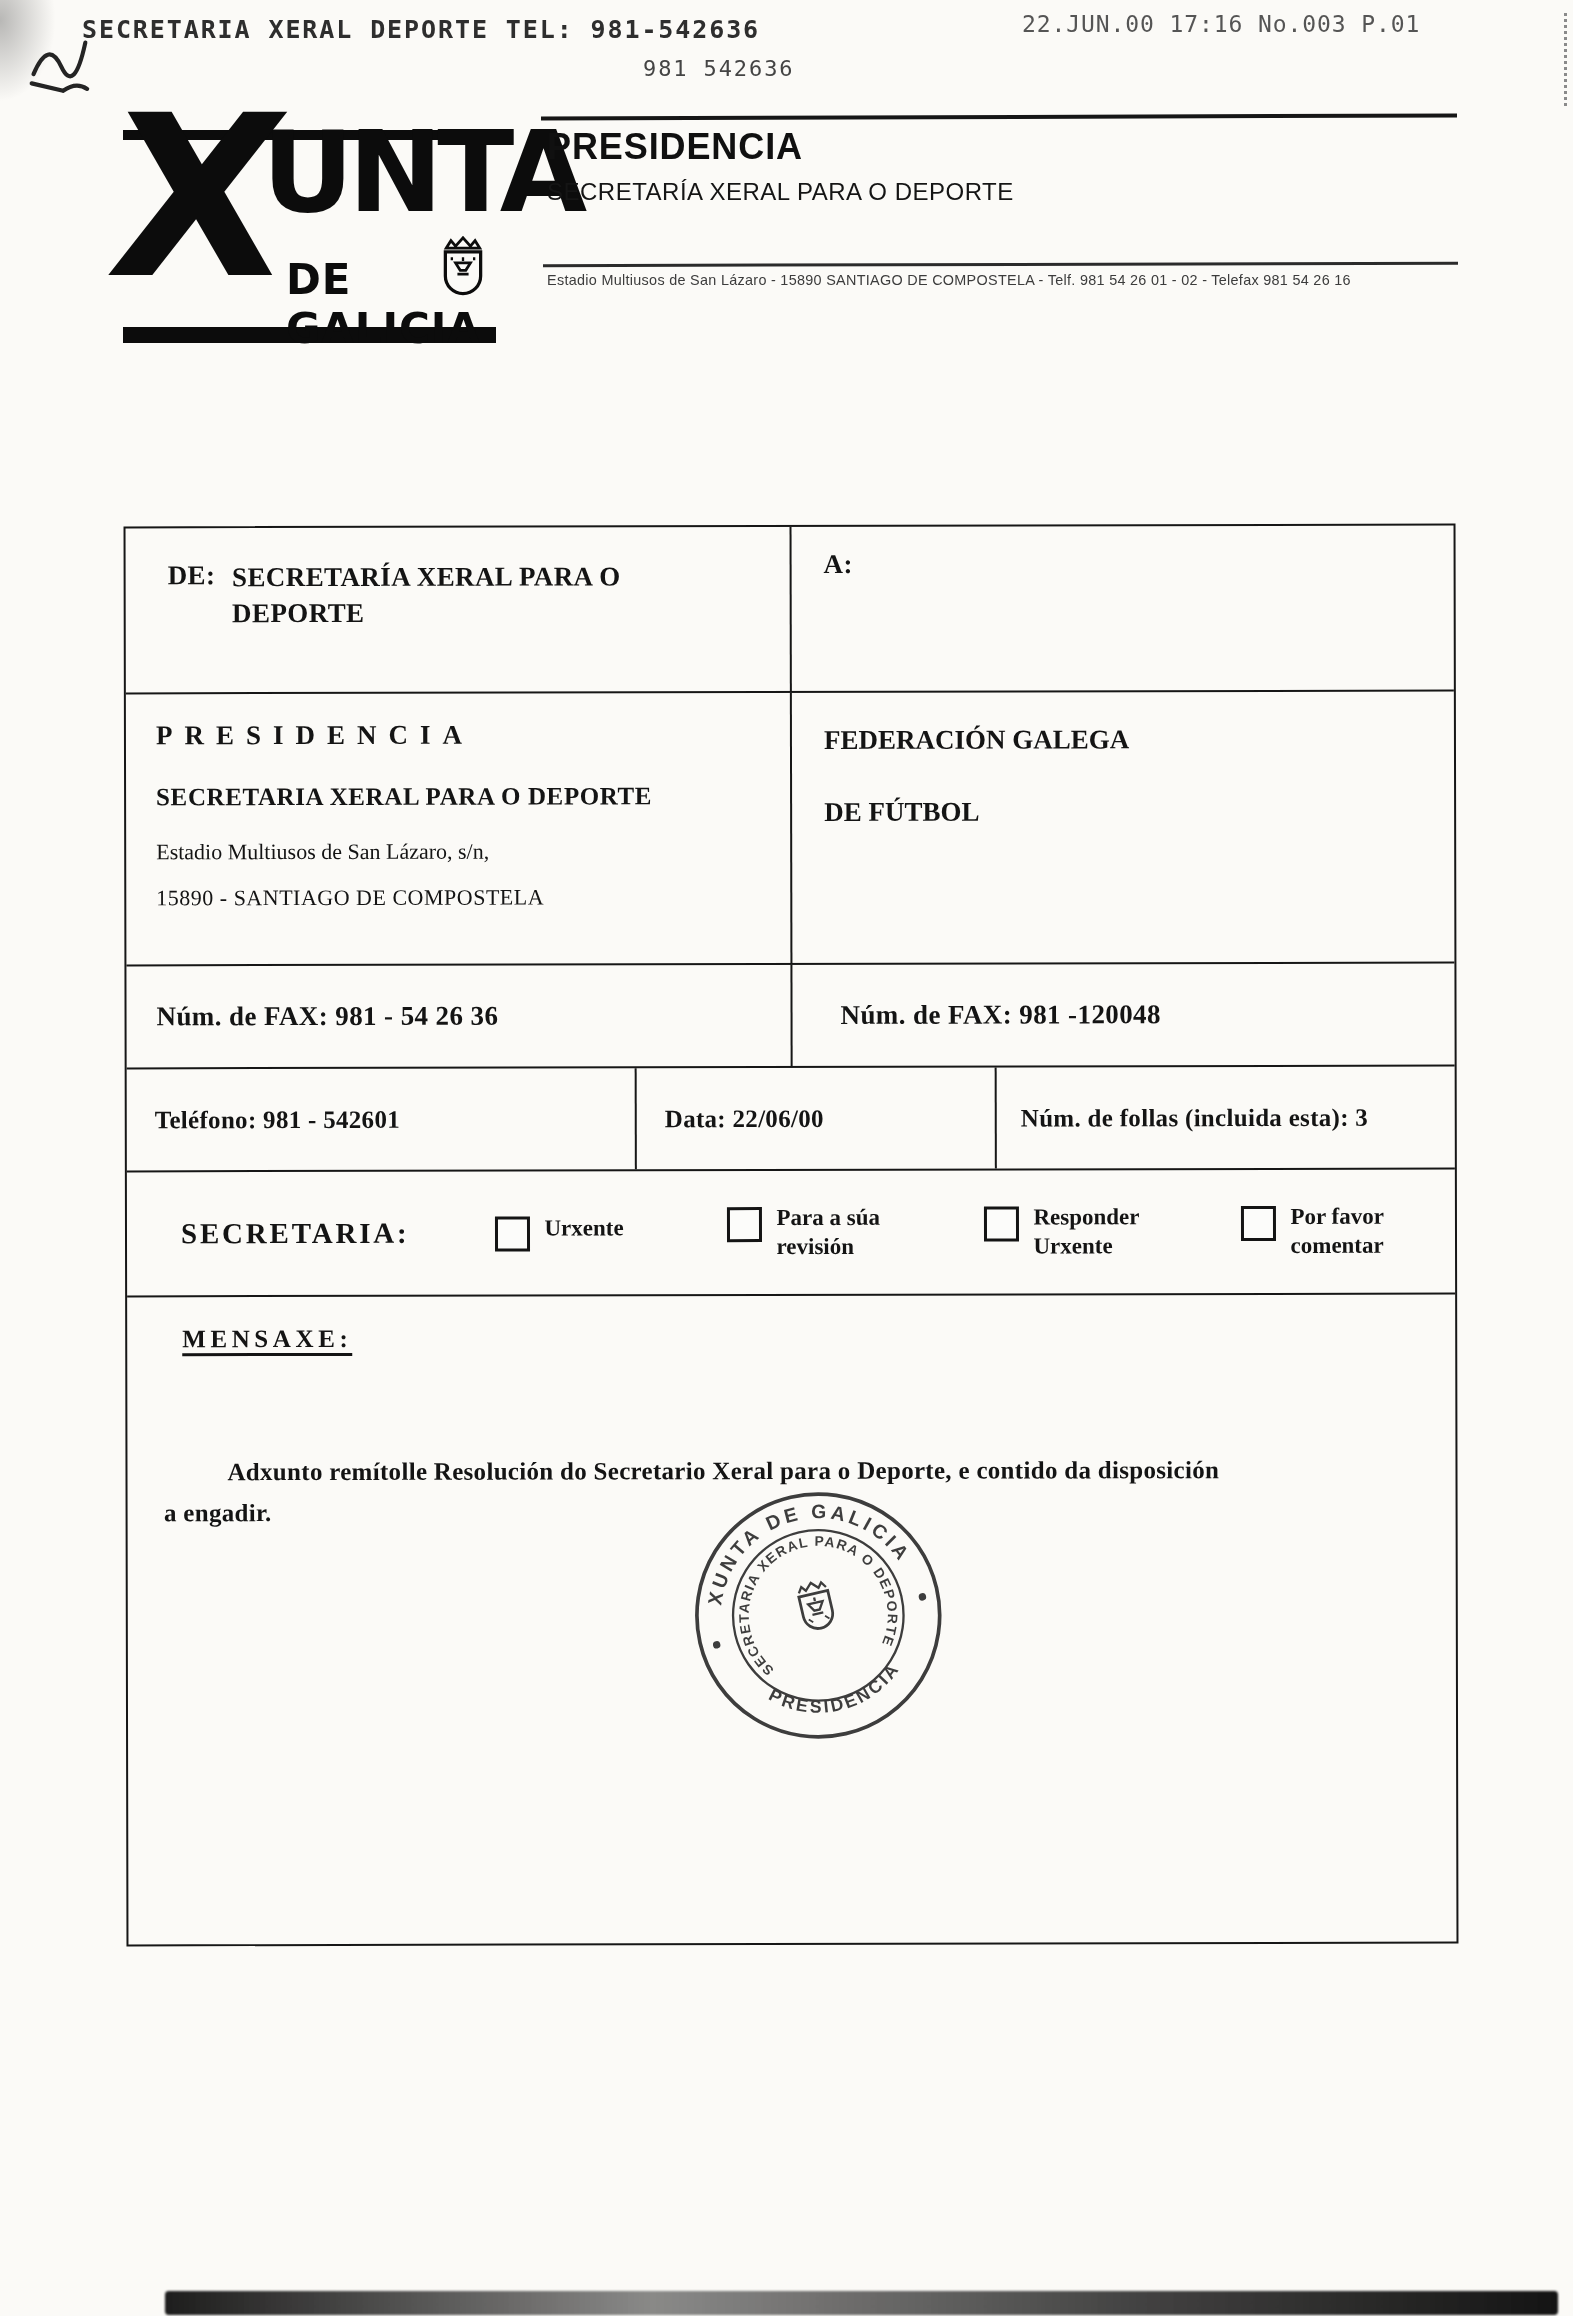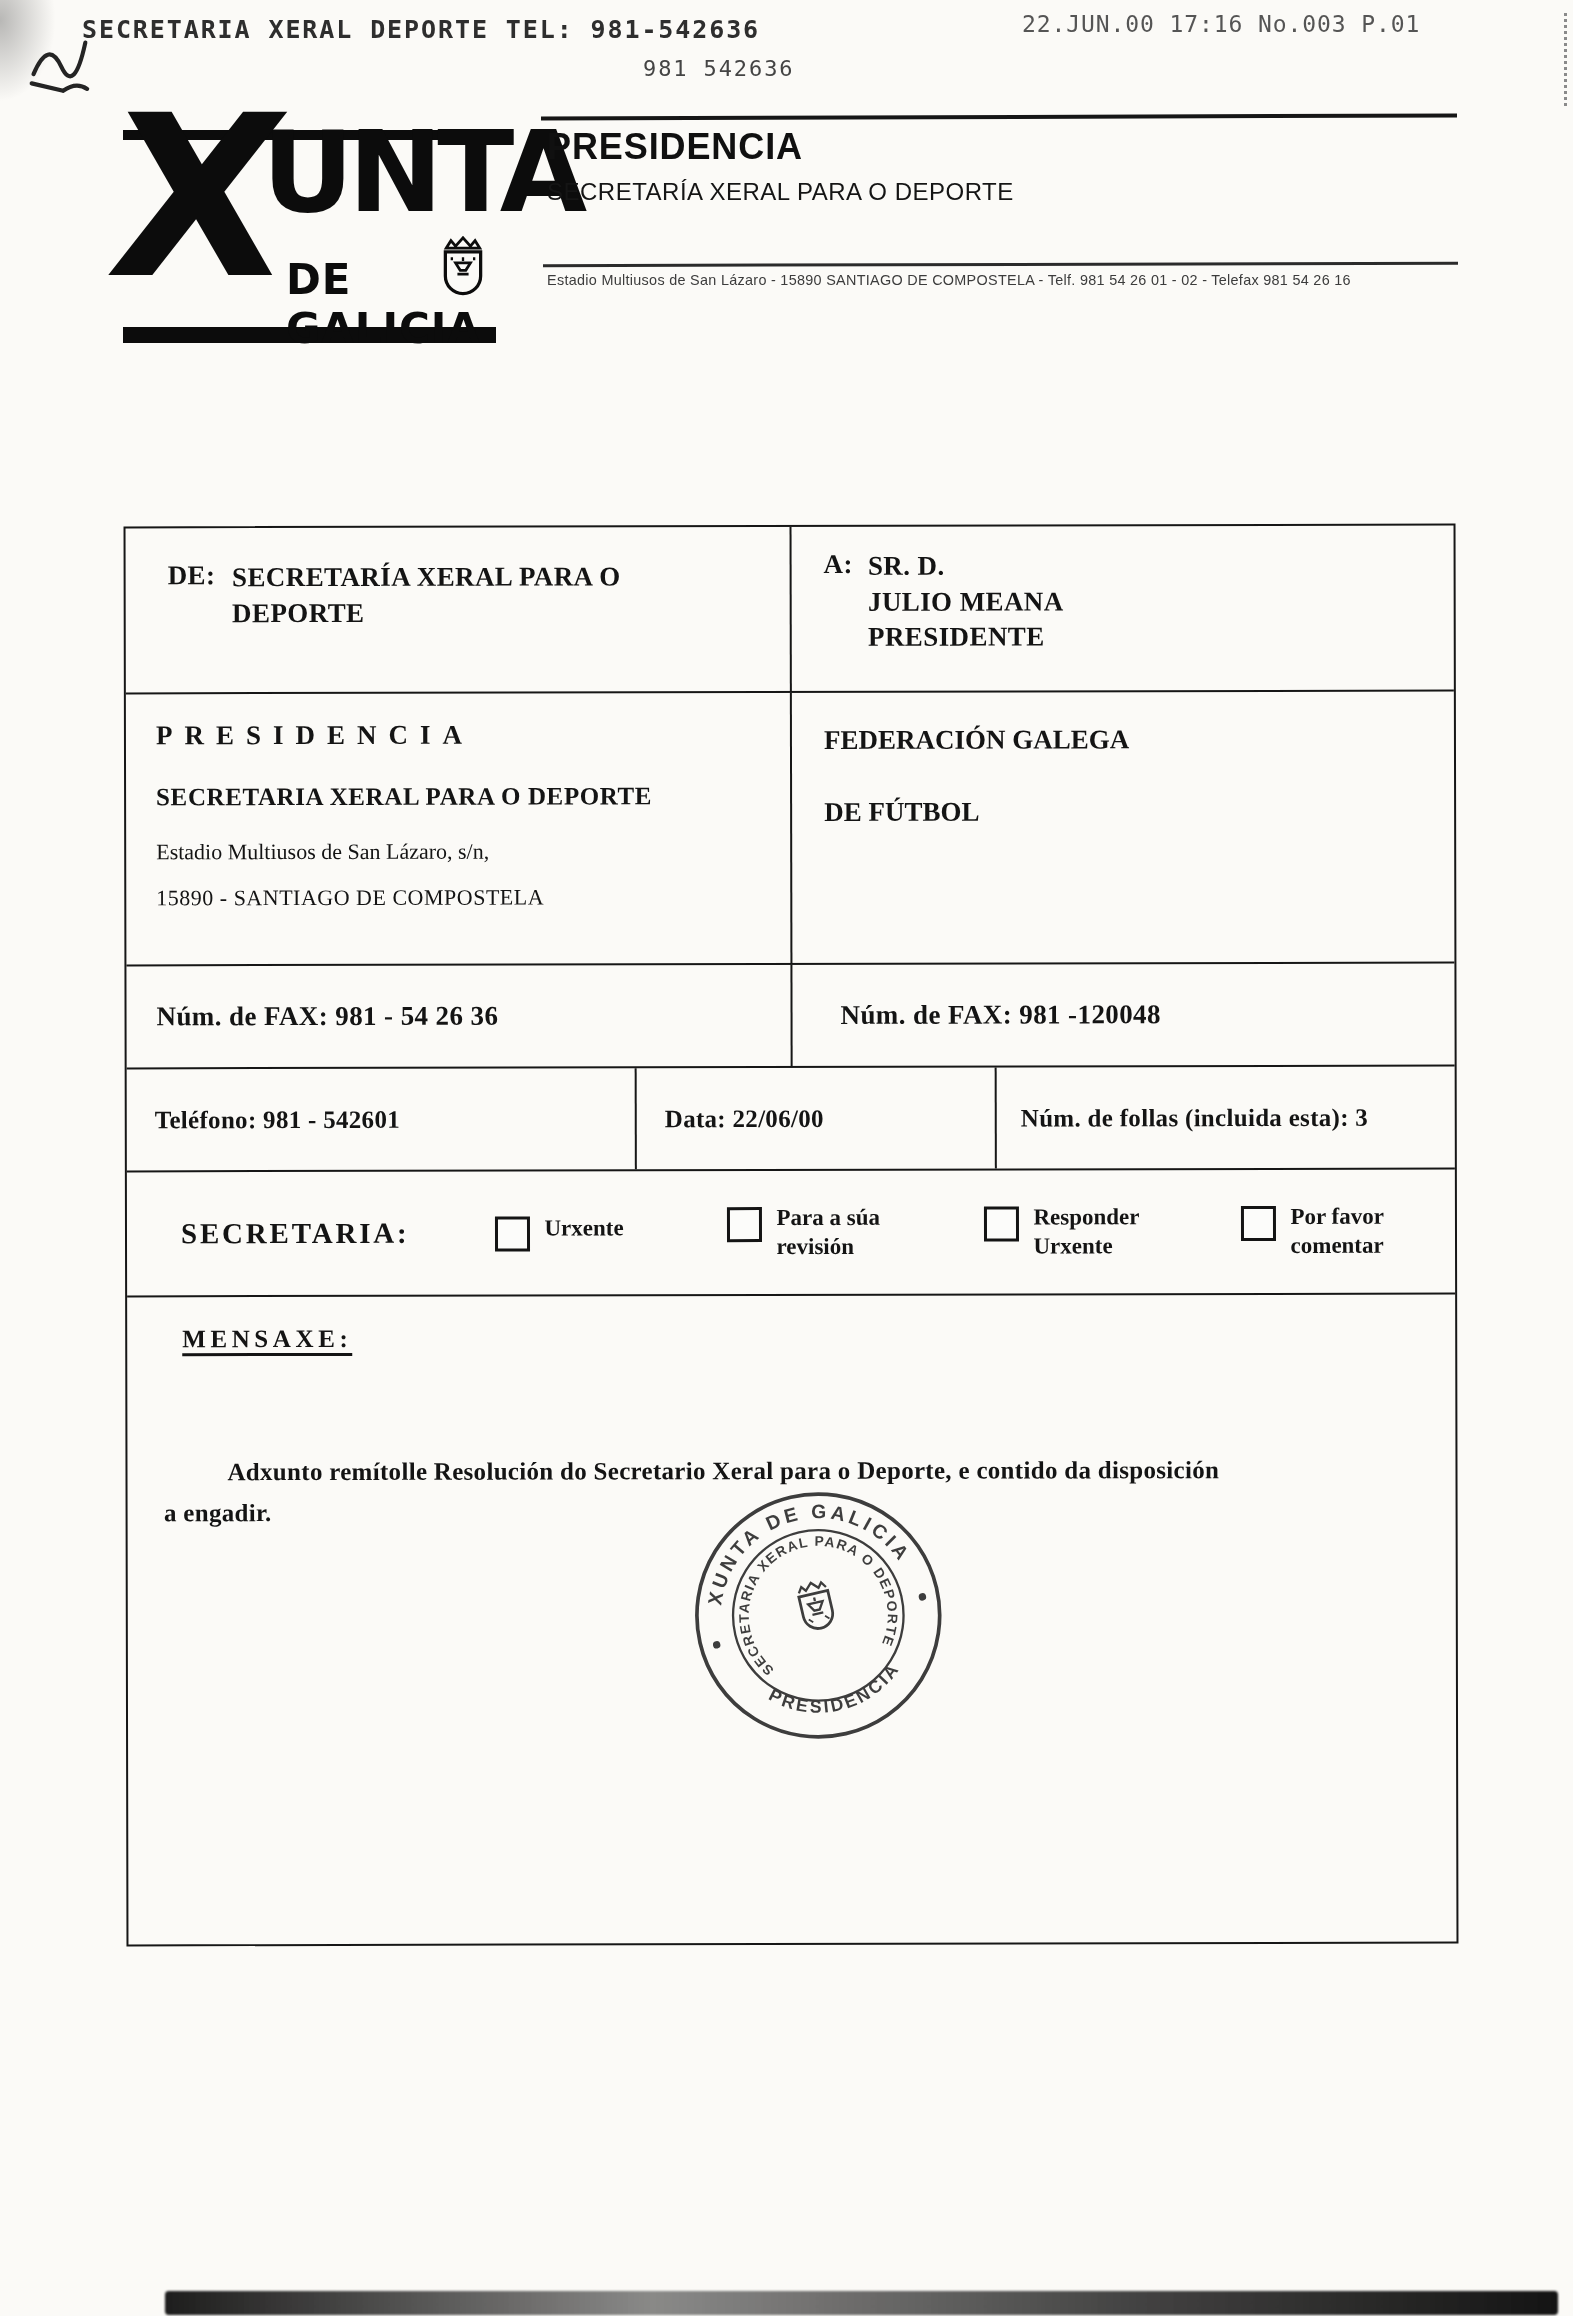--- a/index.html
+++ b/index.html
@@ -124,25 +124,20 @@
     <div class="row r1">
       <div class="cell cl fs">
         <span>DE:</span>
         <span class="lines">
           <div>SECRETARÍA XERAL PARA O</div>
           <div>DEPORTE</div>
         </span>
       </div>
       <div class="cell cr fs">
         <span>A:</span>
-        <span class="lines">
-          <div>SR. D.</div>
-          <div>JULIO MEANA</div>
-          <div>PRESIDENTE</div>
-        </span>
       </div>
     </div>
 
     <div class="row r2">
       <div class="cell cl">
         <div class="snd1">PRESIDENCIA</div>
         <div class="snd2">SECRETARIA XERAL PARA O DEPORTE</div>
         <div class="snd3">Estadio Multiusos de San Lázaro, s/n,</div>
         <div class="snd4">15890 - SANTIAGO DE COMPOSTELA</div>
       </div>

